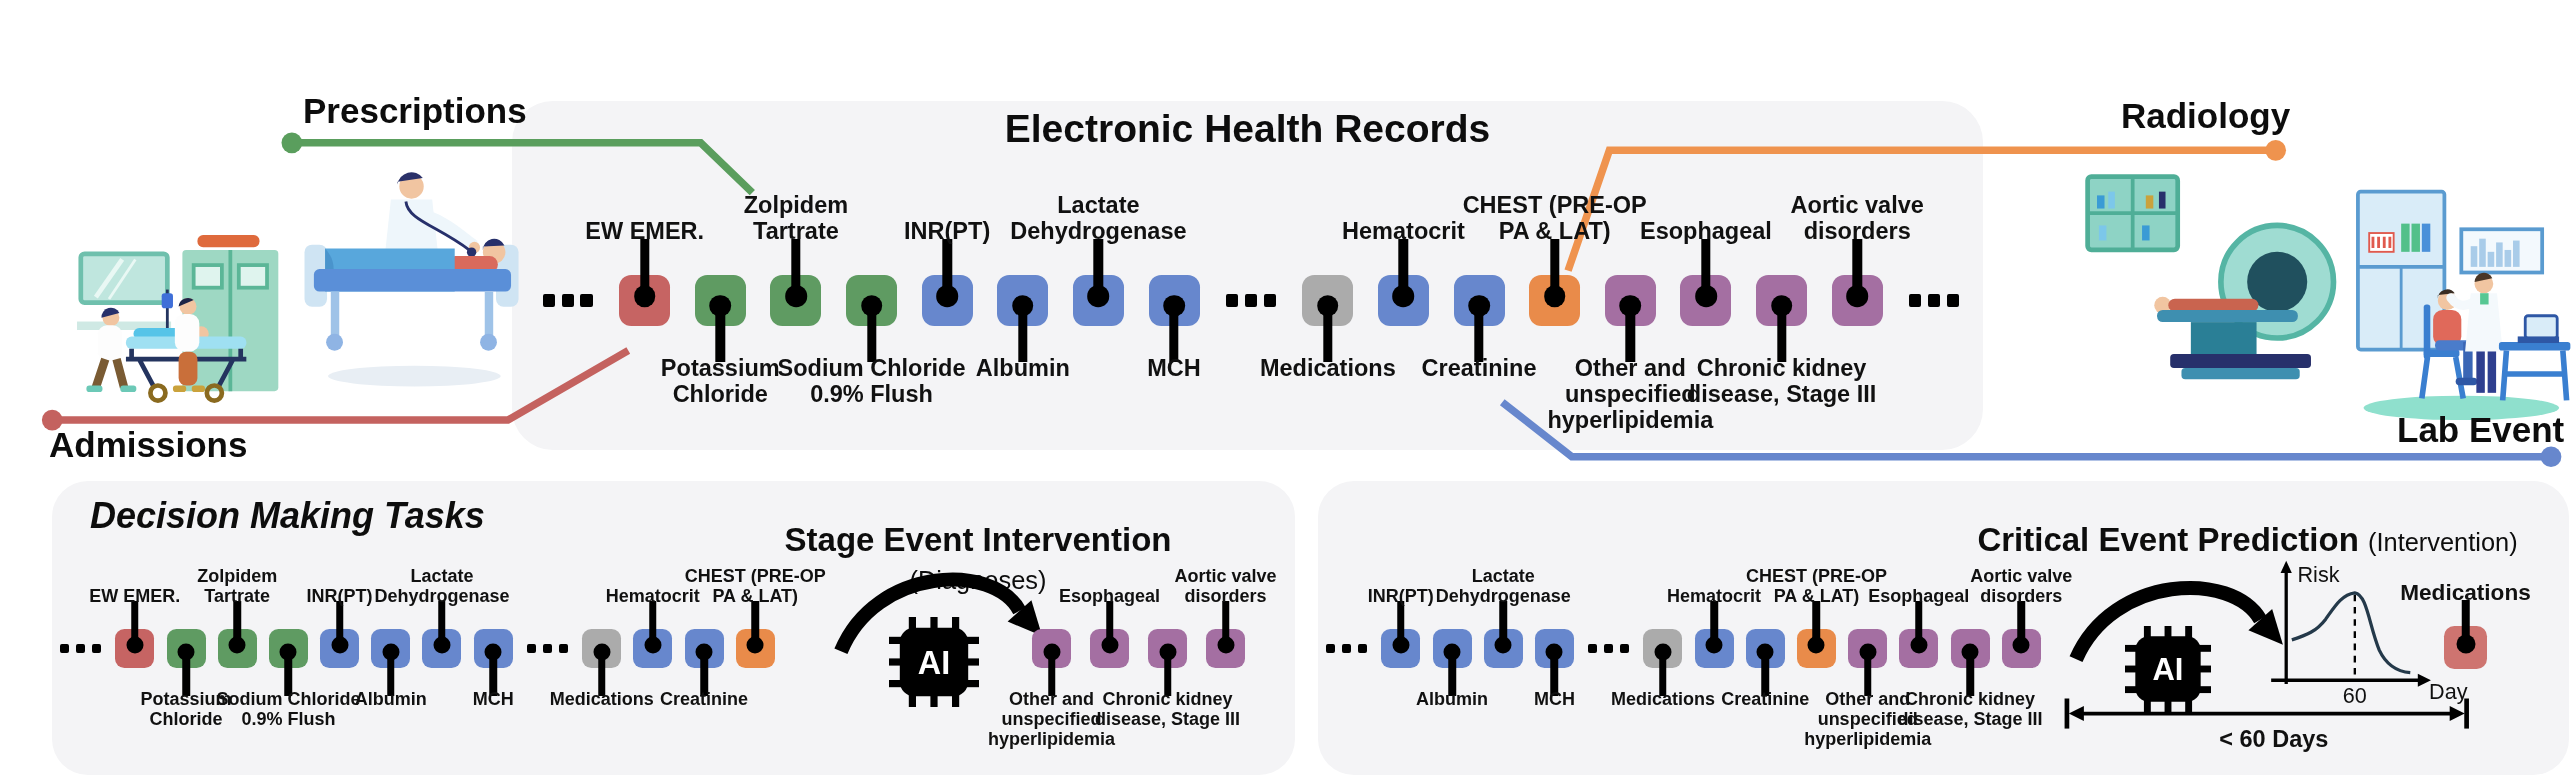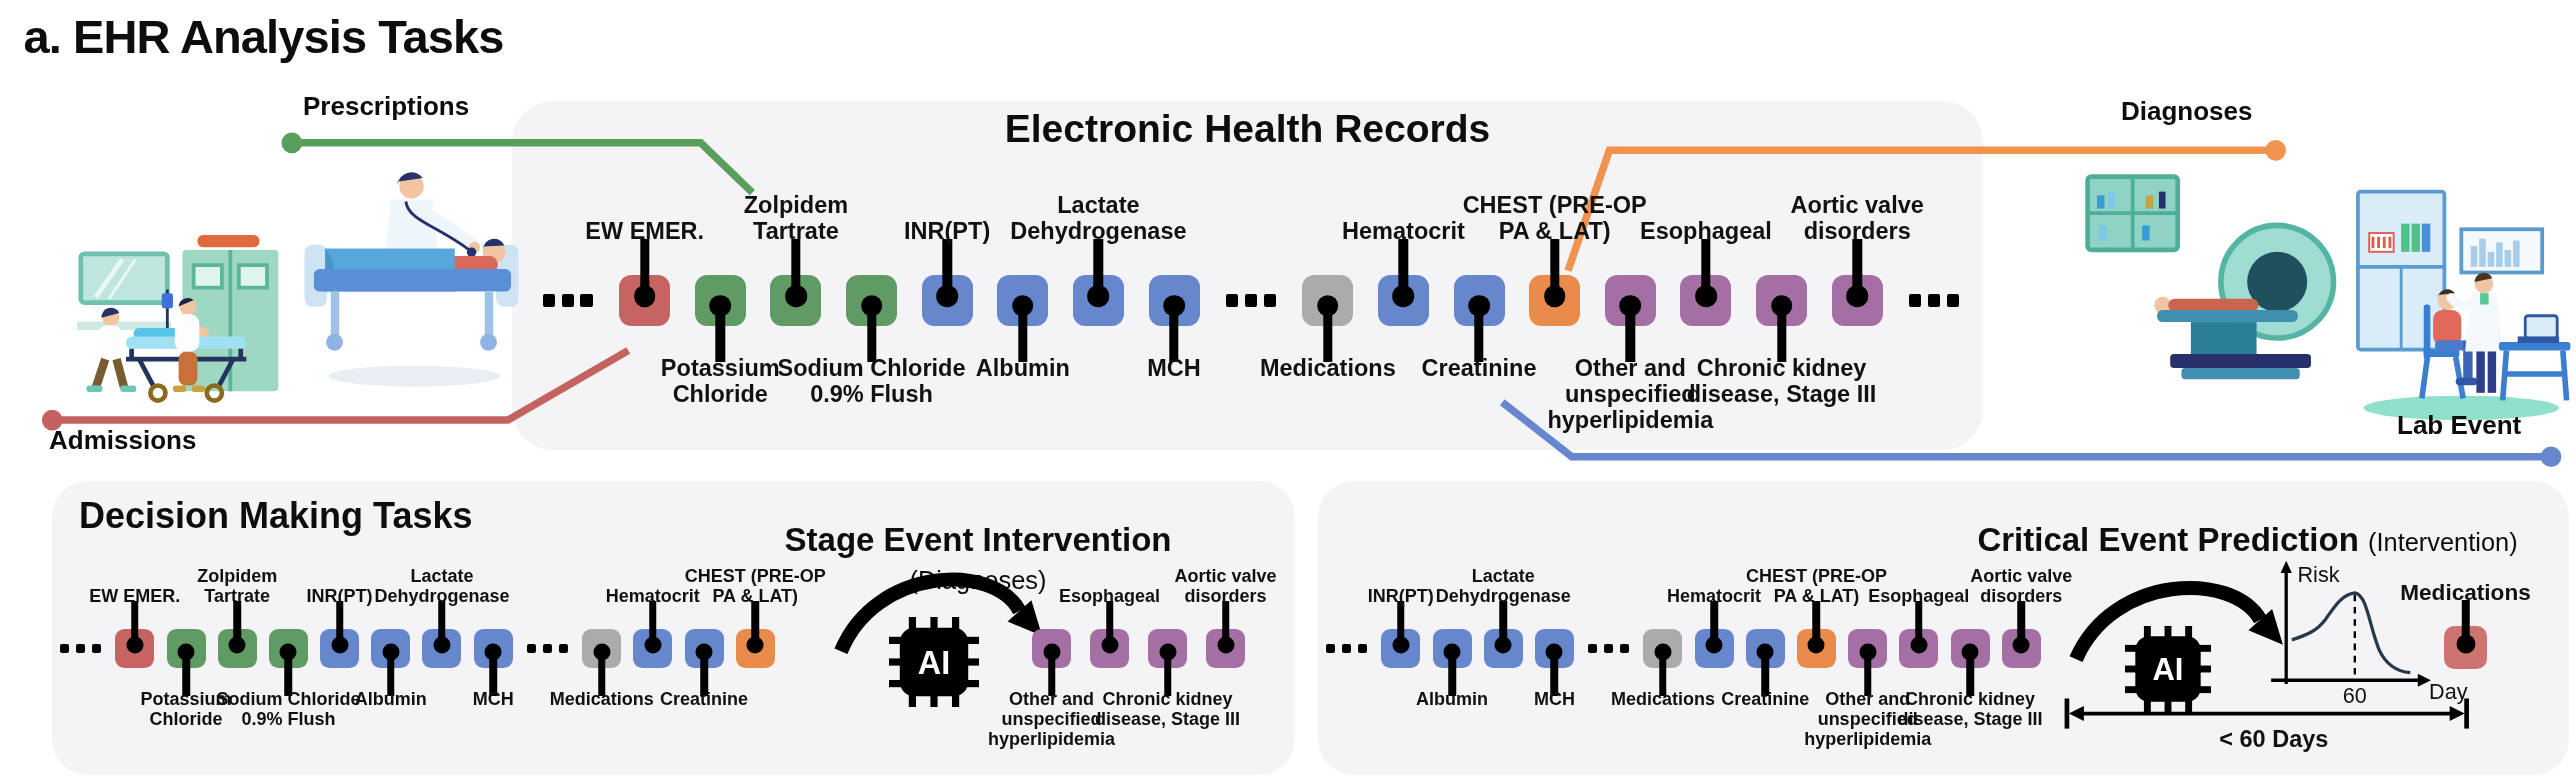--- a/index.html
+++ b/index.html
@@ -1,21 +1,21 @@
 <!DOCTYPE html>
 <html style="font-size:15px"><head>
 <meta charset="utf-8">
 <style>
   html,body{margin:0;padding:0;background:#fff;}
   #canvas{position:relative;width:2576px;height:780px;background:#fff;overflow:hidden;
           font-family:"Liberation Sans",sans-serif;color:#0d0d0d;}
   .panel{position:absolute;background:#f4f4f6;border-radius:41px;}
   .big-title{position:absolute;left:23.5px;top:9.4px;font-size:47px;font-weight:800;letter-spacing:-0.9px;}
   .ehr-title{position:absolute;left:512px;top:107px;width:1471px;text-align:center;font-size:39px;font-weight:800;}
-  .cat{position:absolute;font-size:26px;font-weight:800;}
+  .cat{position:absolute;font-size:35px;font-weight:800;}
   .panel-title{position:absolute;font-size:36px;font-weight:800;}
   .task-title{position:absolute;text-align:center;font-weight:800;font-size:33px;}
   .task-title .note{font-size:25.4px;font-weight:400;}
   svg{position:absolute;overflow:visible;}
   
   .seq{position:absolute;display:flex;}
   #seq-ehr{left:541px;top:275px;width:1420px;justify-content:space-between;
            --sq:51px;--dot:21.6px;--stemw:9.4px;--stemlen:36px;--fs:23.5px;--dotsq:12.2px;}
   .seq-sm{--sq:39px;--dot:17px;--stemw:7.5px;--stemlen:28px;--fs:18px;--dotsq:9.4px;gap:12.2px;}
   #seq-dec-in{left:58px;top:629px;}
@@ -172,25 +172,24 @@
     <rect x="148" y="116" width="9" height="12" fill="#57c793"></rect>
     <path d="M140 126 C128 132 122 128 117 121" stroke="#f4f9fc" stroke-width="10" fill="none" stroke-linecap="round"></path>
     <rect x="144" y="178" width="9" height="44" fill="#2e3f8f"></rect>
     <rect x="156" y="178" width="9" height="44" fill="#2e3f8f"></rect>
     <rect x="168" y="168" width="76" height="9" rx="3" fill="#3a7fd0"></rect>
     <path d="M176 177 L172 230 M236 177 L240 230 M176 202 H238" stroke="#3a7fd0" stroke-width="6" fill="none"></path>
     <rect x="196" y="140" width="34" height="24" rx="3" fill="#d9ecf8" stroke="#2e57a5" stroke-width="3"></rect>
     <rect x="188" y="162" width="44" height="7" fill="#2e57a5"></rect>
   </svg>
 
-  <div class="big-title">a. EHR Analysis Tasks</div>
   <div class="ehr-title">Electronic Health Records</div>
   <div class="cat" style="left:303px;top:91px;">Prescriptions</div>
   <div class="cat" style="left:49px;top:425px;">Admissions</div>
-  <div class="cat" style="left:2121px;top:96px;">Diagnoses</div>
+  <div class="cat" style="left:2121px;top:96px;">Radiology</div>
   <div class="cat" style="left:2397px;top:410px;">Lab Event</div>
 
   <div class="seq" id="seq-ehr">
       <div class="dots">
         <i></i>
         <i></i>
         <i></i>
       </div>
       <div class="evt above">
         <div class="sq" style="background: rgb(198, 100, 99);"></div>
@@ -302,21 +301,21 @@
         <div class="lbl">Aortic valve
 disorders</div>
       </div>
       <div class="dots">
         <i></i>
         <i></i>
         <i></i>
       </div>
     </div>
 
-  <div class="panel-title" style="left:79px;top:495px;">Decision Making Tasks</div>
+  <div class="panel-title" style="left:90px;top:495px;font-style:italic;">Decision Making Tasks</div>
   <div class="task-title" style="left:743px;top:521px;width:470px;">
     <span>Stage Event Intervention</span>
     <span class="note">(Diagnoses)</span>
   </div>
   <div class="seq seq-sm" id="seq-dec-in">
       <div class="dots">
         <i></i>
         <i></i>
         <i></i>
       </div>

